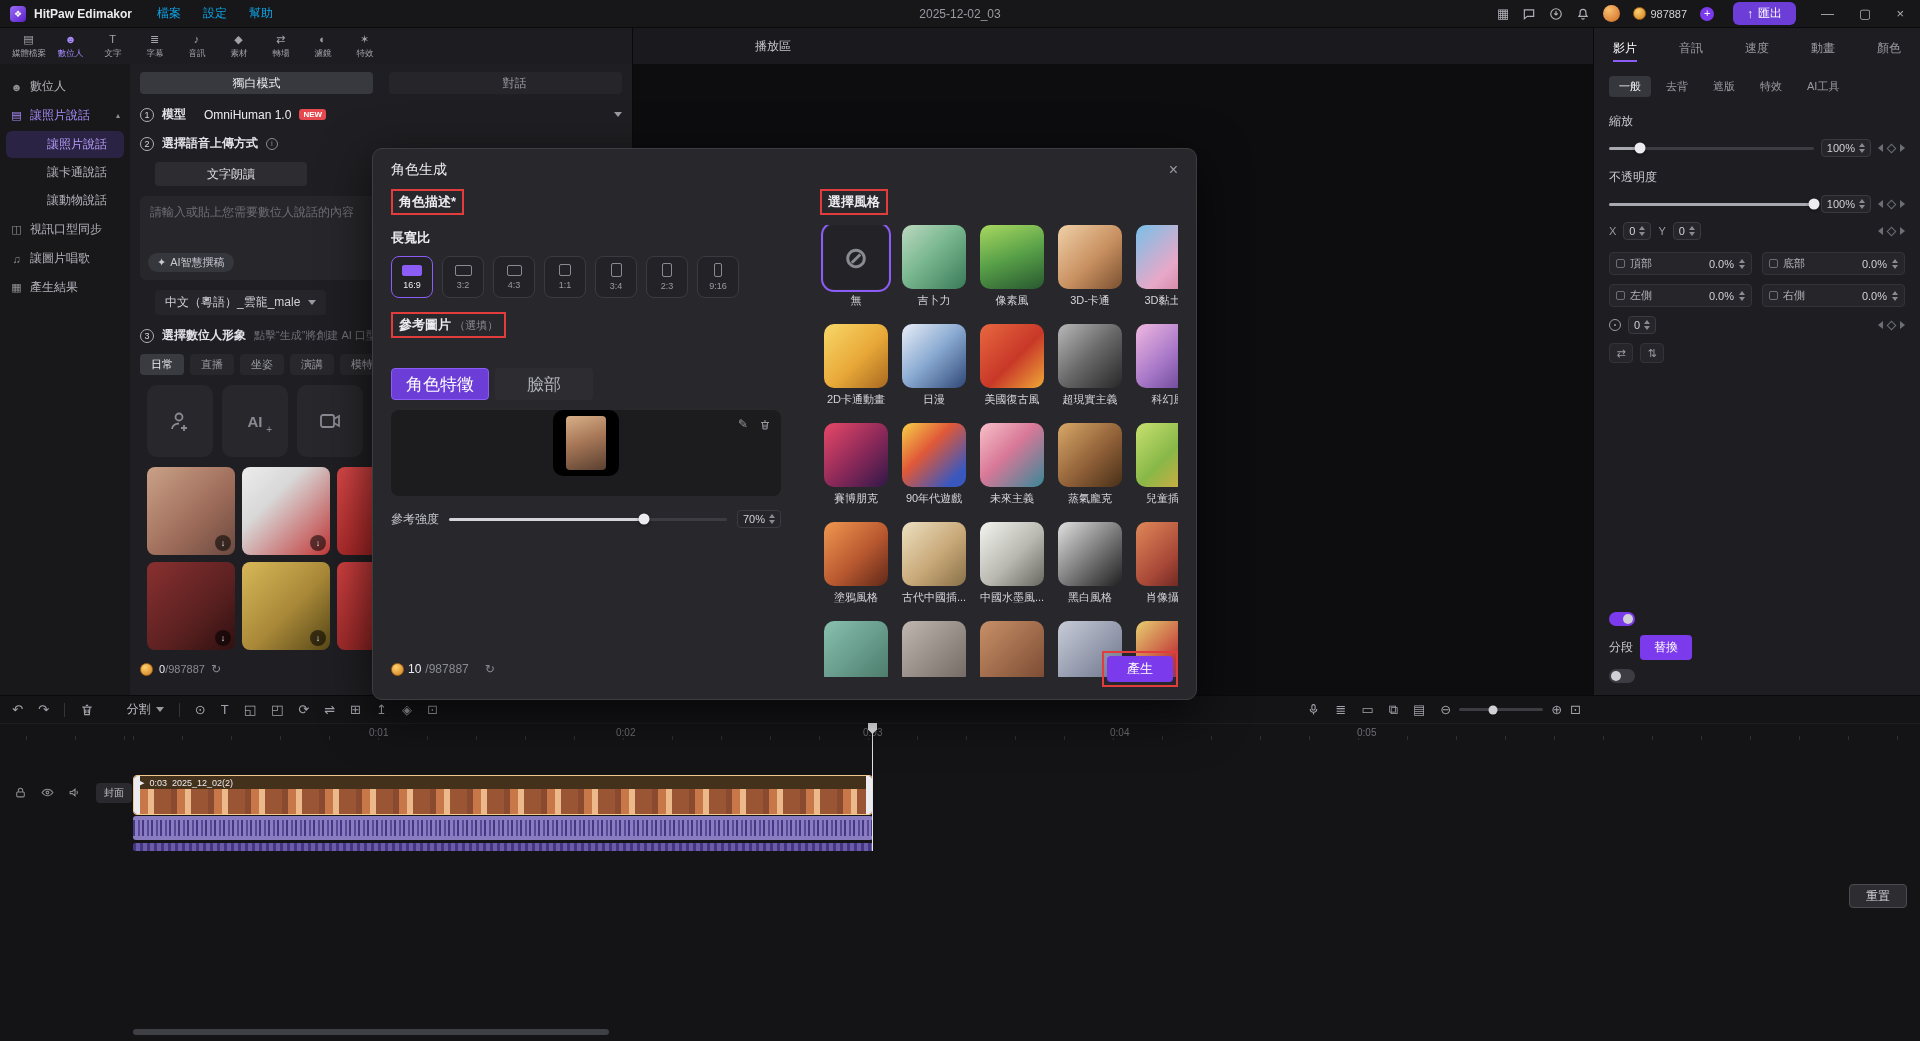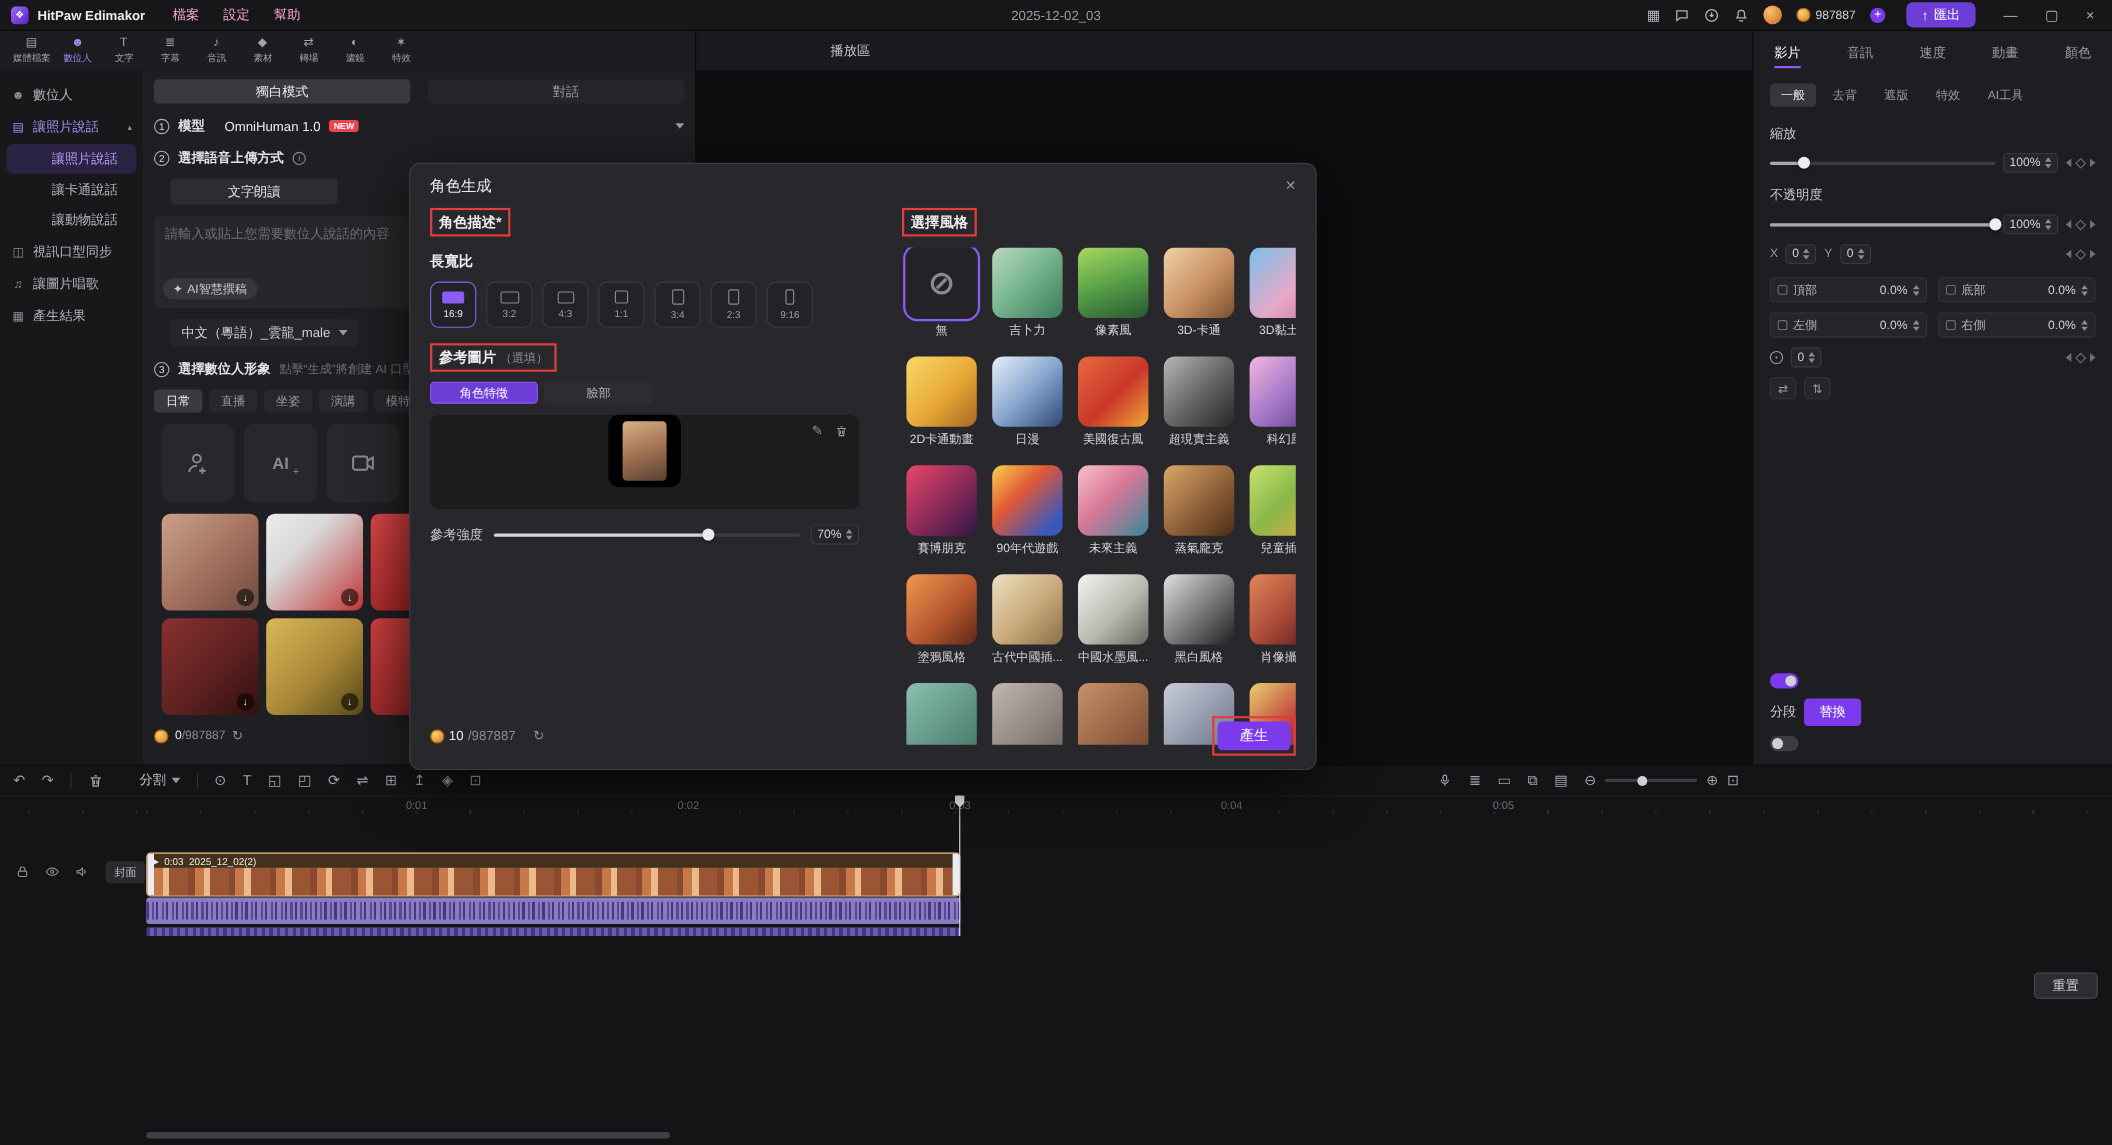--- a/index.html
+++ b/index.html
@@ -6,21 +6,21 @@
 html,body{background:#000;}
 body{font-family:"Liberation Sans","DejaVu Sans",sans-serif;}
 #app{position:relative;width:1920px;height:1041px;background:#121215;color:#c9c9ce;font-size:12px;overflow:hidden;}
 .icon,svg{display:inline-block;vertical-align:middle;}
 i{font-style:normal;}
 
 .topbar{position:absolute;top:0;left:0;right:0;height:28px;background:#17171a;border-bottom:1px solid #0a0a0c;display:flex;align-items:center;padding:0 10px;gap:2px;z-index:10;}
 .logo{width:16px;height:16px;border-radius:4px;background:linear-gradient(135deg,#9a6cf8,#5b21c9);color:#fff;font-size:9px;display:inline-flex;align-items:center;justify-content:center;margin-right:6px;}
 .app-name{color:#ececf0;font-weight:bold;font-size:12px;margin-right:12px;white-space:nowrap;}
 .menus{display:flex;}
-.menu-item{color:#f9a8d4;padding:0 11px;font-size:12px;cursor:default;}
+.menu-item{color:#0ea5e9;padding:0 11px;font-size:12px;cursor:default;}
 .project-name{position:absolute;left:50%;transform:translateX(-50%);color:#9a9aa2;font-size:12px;}
 .topbar-right{margin-left:auto;display:flex;align-items:center;gap:13px;}
 .tb-icon{color:#b0b0b8;font-size:13px;display:inline-flex;align-items:center;}
 .tb-icon svg{stroke:#b0b0b8;}
 .avatar-circle{width:17px;height:17px;border-radius:50%;background:radial-gradient(circle at 35% 30%,#f8c070,#d06820);}
 .credits{display:inline-flex;align-items:center;gap:4px;color:#d0d0d6;font-size:11px;}
 .coin{width:13px;height:13px;border-radius:50%;background:radial-gradient(circle at 35% 30%,#ffd070,#d08020);border:1px solid #a86818;display:inline-block;}
 .plus-badge{width:14px;height:14px;border-radius:50%;background:#7c3aed;color:#fff;font-size:11px;line-height:13px;text-align:center;}
 .export-btn{display:inline-flex;align-items:center;gap:5px;background:#6d3dd8;border:none;color:#fff;border-radius:6px;padding:3px 14px;font-size:12px;font-family:inherit;margin:0 6px;}
 .win-btn{color:#b0b0b6;font-size:13px;padding:0 6px;}
@@ -163,21 +163,21 @@
 .m-label2{color:#ececf0;font-size:13px;font-weight:bold;margin-top:14px;}
 .ratio-row{display:flex;gap:9px;margin-top:9px;}
 .ratio-chip{width:42px;height:42px;background:#232327;border:1px solid #3a3a40;border-radius:8px;display:flex;flex-direction:column;align-items:center;justify-content:center;gap:4px;}
 .rshape{border:1.5px solid #8a8a92;border-radius:2px;display:block;}
 .rlabel{font-size:9px;color:#9a9aa2;}
 .ratio-chip.active{border-color:#8b5cf6;}
 .ratio-chip.active .rshape{background:#8b5cf6;border-color:#8b5cf6;}
 .ratio-chip.active .rlabel{color:#ececf0;}
 .ref-head{margin-top:14px;}
 .ref-tabs{display:flex;gap:6px;margin-top:9px;}
-.ref-tab{width:98px;height:20px;background:#2c2c31;border-radius:4px;color:#b4b4bc;font-size:11px;display:flex;align-items:center;justify-content:center;}
+.ref-tab{width:98px;height:32px;background:#2c2c31;border-radius:4px;color:#b4b4bc;font-size:17px;display:flex;align-items:center;justify-content:center;margin-top:21px;}
 .ref-tab.active{background:#6d3dd8;border:1px solid #8b5cf6;color:#fff;}
 .ref-panel{position:relative;margin-top:8px;height:86px;background:#1c1c1f;border-radius:8px;}
 .rp-icons{position:absolute;right:10px;top:7px;display:flex;gap:11px;color:#9a9aa2;font-size:12px;}
 .rp-icons svg{stroke:#9a9aa2;}
 .ref-thumb{width:66px;height:66px;background:#000;border-radius:10px;margin:10px auto 0;display:flex;align-items:center;justify-content:center;}
 .ref-photo{width:40px;height:54px;border-radius:4px;background:linear-gradient(160deg,#d8b088 0%,#a87858 45%,#5a4030 100%);}
 .strength-row{display:flex;align-items:center;gap:10px;margin-top:14px;}
 .s-label{color:#c8c8d0;font-size:12px;white-space:nowrap;}
 .m-slider .fill{background:#d4d4da;}
 .styles-grid{display:grid;grid-template-columns:repeat(5,72px);gap:17px 6px;margin-top:10px;height:452px;overflow:hidden;}

